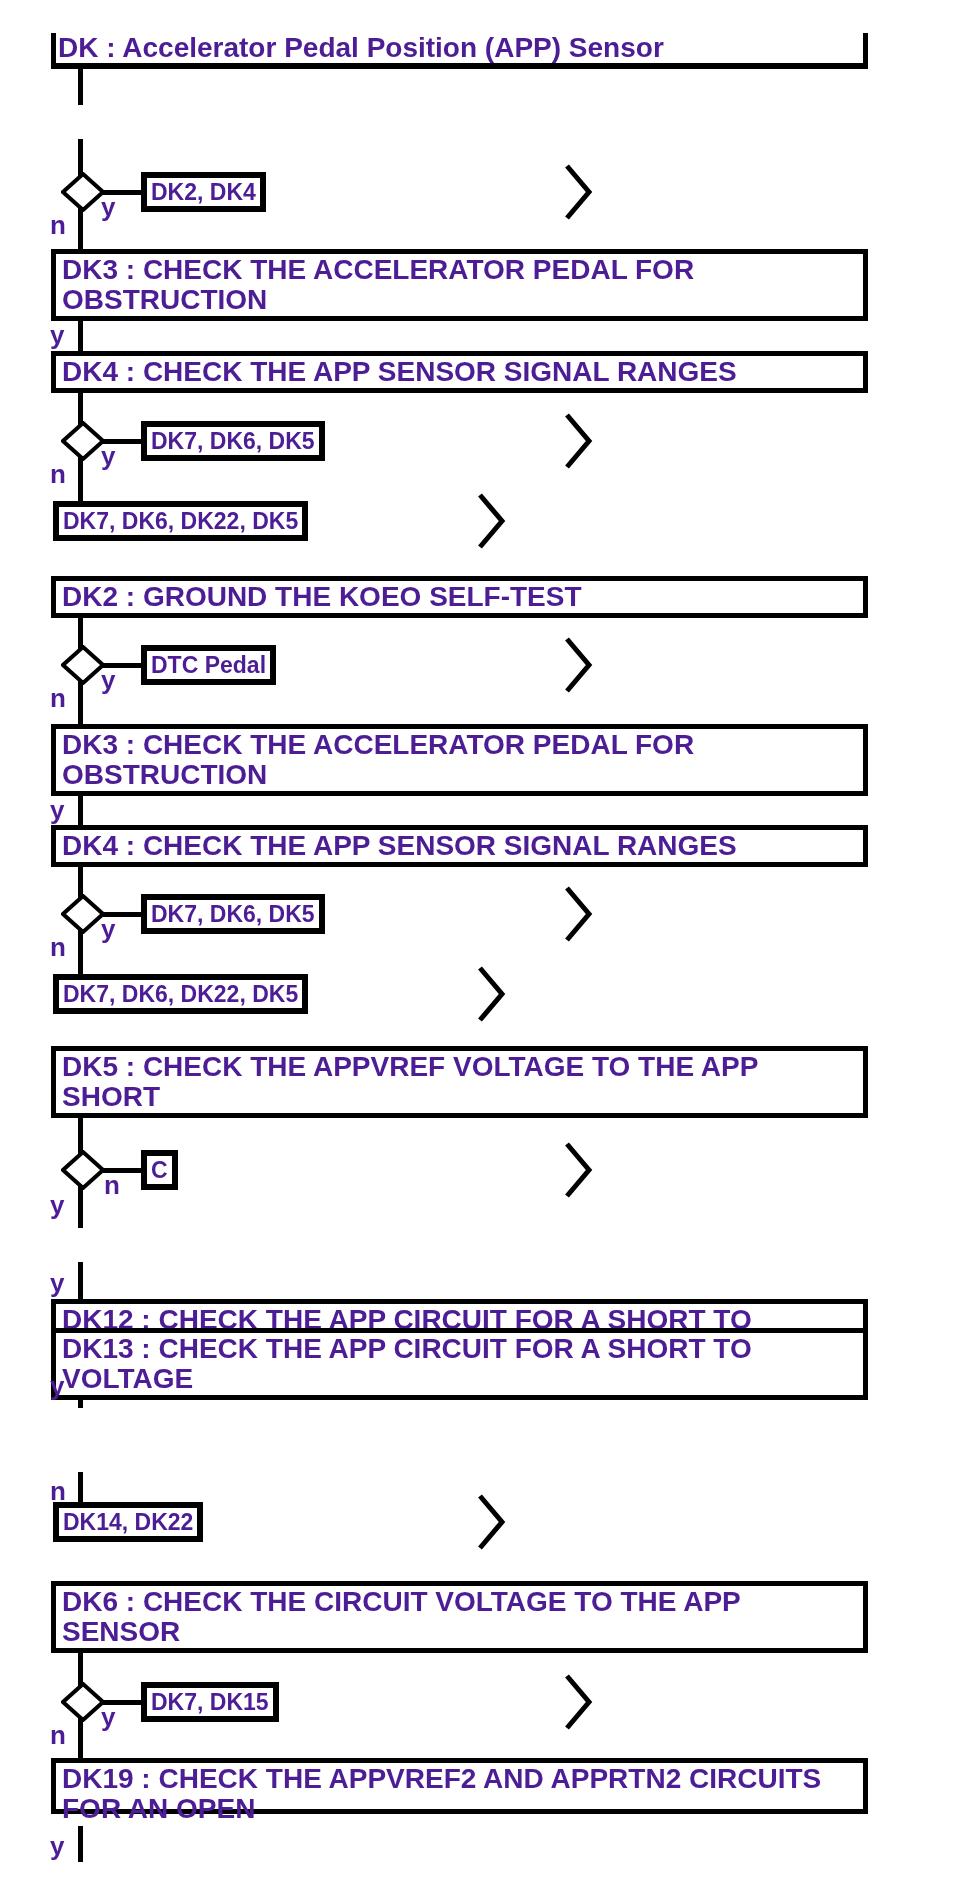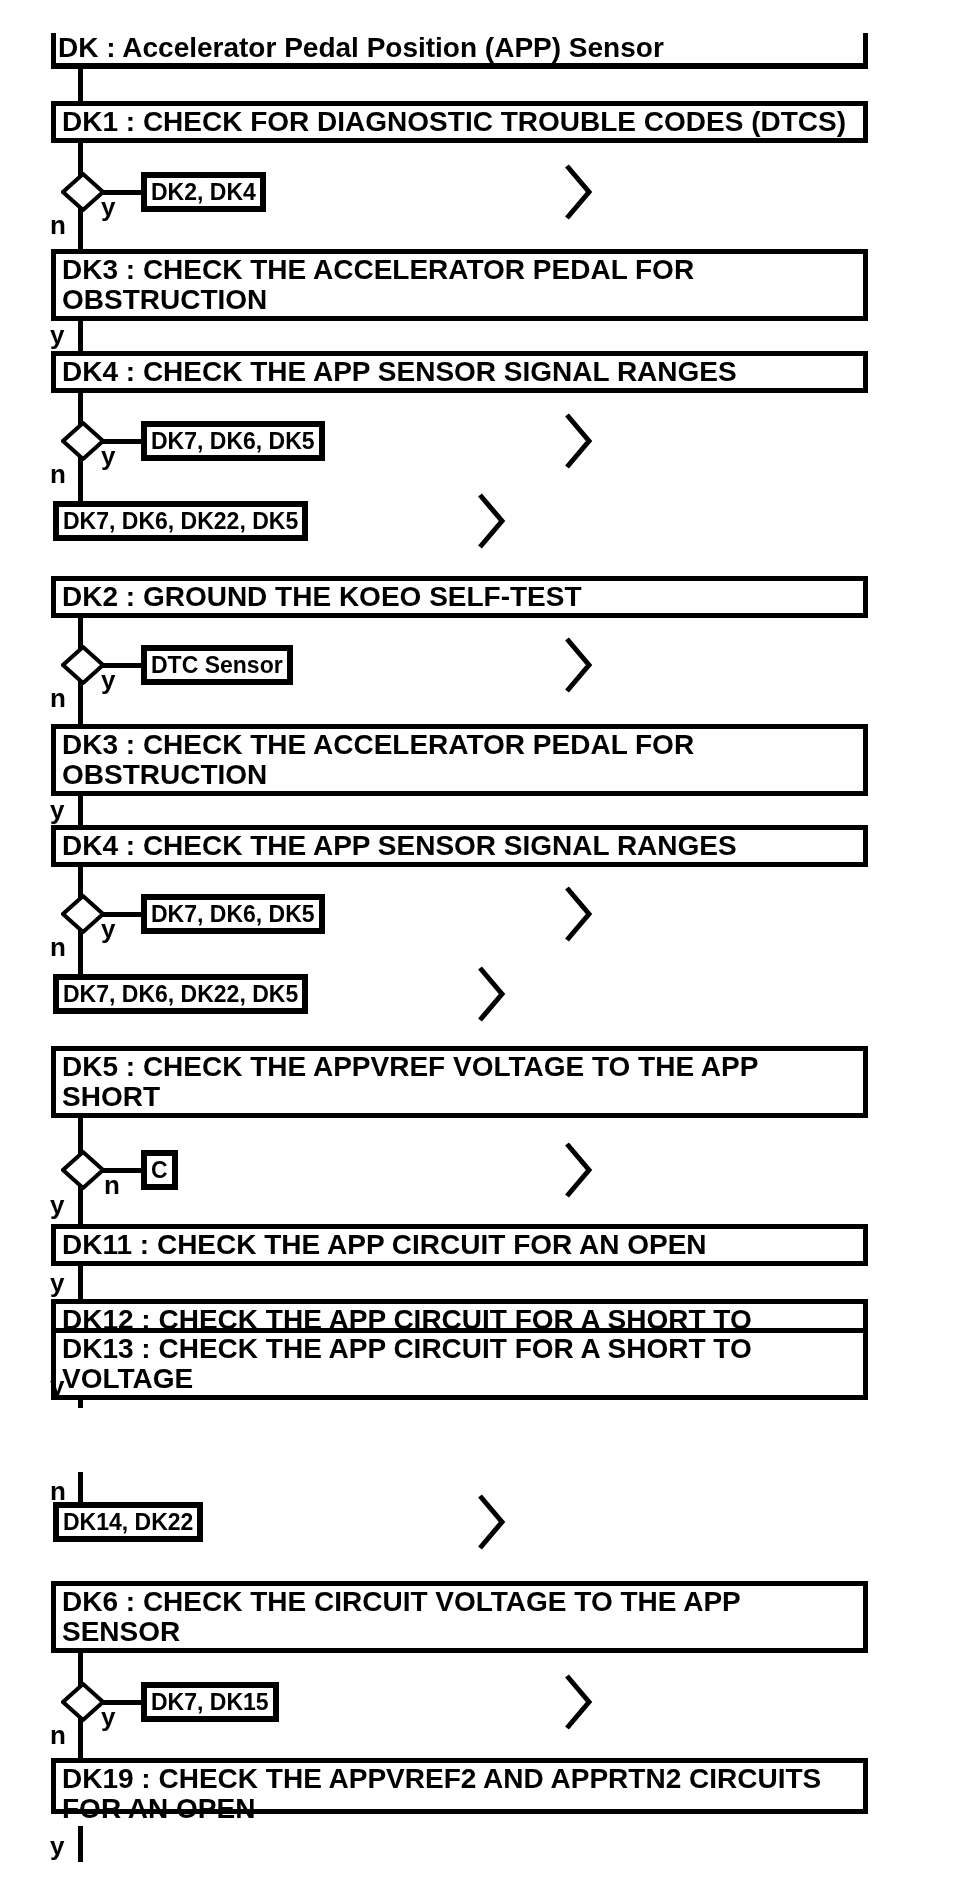--- a/index.html
+++ b/index.html
@@ -1,19 +1,19 @@
 <!DOCTYPE html>
 <html><head>
 <meta charset="utf-8">
 <style>
   html,body{margin:0;padding:0;background:#ffffff;}
   .stage{
     position:relative;width:960px;height:1900px;background:#ffffff;
     font-family:"Liberation Sans","DejaVu Sans",sans-serif;
-    font-weight:bold;color:#000000;overflow:hidden;
+    font-weight:bold;color:#4c1d95;overflow:hidden;
   }
   .vline{position:absolute;left:78px;width:5px;background:#000;}
   .hline{position:absolute;height:5px;background:#000;}
   .box{
     position:absolute;left:51px;width:817px;box-sizing:border-box;
     border:5px solid #000;background:#fff;
     font-size:28px;line-height:30px;padding:1px 4px 1px 6px;
     white-space:pre-line;
   }
   .sbox{
@@ -58,31 +58,29 @@
   <div class="hline" style="left:98px;top:663px;width:47px"></div>
   <div class="hline" style="left:98px;top:912px;width:47px"></div>
   <div class="hline" style="left:98px;top:1168px;width:47px"></div>
   <div class="hline" style="left:98px;top:1700px;width:47px"></div>
 
   <div class="bar" style="left:51px;top:33px;width:5px;height:35px"></div>
   <div class="bar" style="left:863px;top:33px;width:5px;height:35px"></div>
   <div class="bar" style="left:51px;top:63px;width:817px;height:6px"></div>
   <div class="title">DK : Accelerator Pedal Position (APP) Sensor</div>
 
-  <div class="box" style="top:101px;height:42px">DK1 : CHECK FOR DIAGNOSTIC TROUBLE CODES (DTCS)</div>
   <div class="box" style="top:249px;height:72px">DK3 : CHECK THE ACCELERATOR PEDAL FOR
 OBSTRUCTION</div>
   <div class="box" style="top:351px;height:42px">DK4 : CHECK THE APP SENSOR SIGNAL RANGES</div>
   <div class="box" style="top:576px;height:42px">DK2 : GROUND THE KOEO SELF-TEST</div>
   <div class="box" style="top:724px;height:72px">DK3 : CHECK THE ACCELERATOR PEDAL FOR
 OBSTRUCTION</div>
   <div class="box" style="top:825px;height:42px">DK4 : CHECK THE APP SENSOR SIGNAL RANGES</div>
   <div class="box" style="top:1046px;height:72px">DK5 : CHECK THE APPVREF VOLTAGE TO THE APP
 SHORT</div>
-  <div class="box" style="top:1224px;height:42px">DK11 : CHECK THE APP CIRCUIT FOR AN OPEN</div>
   <div class="box" style="top:1299px;height:72px">DK12 : CHECK THE APP CIRCUIT FOR A SHORT TO
 GROUND</div>
   <div class="box" style="top:1328px;height:72px">DK13 : CHECK THE APP CIRCUIT FOR A SHORT TO
 VOLTAGE</div>
   <div class="box" style="top:1581px;height:72px">DK6 : CHECK THE CIRCUIT VOLTAGE TO THE APP
 SENSOR</div>
   <div class="box" style="top:1758px;height:56px">DK19 : CHECK THE APPVREF2 AND APPRTN2 CIRCUITS
 FOR AN OPEN</div>
 
   <svg class="diamond" style="left:61px;top:172px" viewBox="0 0 44 40">
@@ -100,21 +98,21 @@
   <svg class="diamond" style="left:61px;top:1150px" viewBox="0 0 44 40">
       <polygon points="22,2 42,20 22,38 2,20" fill="#fff" stroke="#000" stroke-width="4"></polygon>
     </svg>
   <svg class="diamond" style="left:61px;top:1682px" viewBox="0 0 44 40">
       <polygon points="22,2 42,20 22,38 2,20" fill="#fff" stroke="#000" stroke-width="4"></polygon>
     </svg>
 
   <div class="sbox" style="left:141px;top:172px">DK2, DK4</div>
   <div class="sbox" style="left:141px;top:421px">DK7, DK6, DK5</div>
   <div class="sbox" style="left:53px;top:501px">DK7, DK6, DK22, DK5</div>
-  <div class="sbox" style="left:141px;top:645px">DTC Sensor</div>
+  <div class="sbox" style="left:141px;top:645px">DTC Pedal</div>
   <div class="sbox" style="left:141px;top:894px">DK7, DK6, DK5</div>
   <div class="sbox" style="left:53px;top:974px">DK7, DK6, DK22, DK5</div>
   <div class="sbox" style="left:141px;top:1150px">C</div>
   <div class="sbox" style="left:53px;top:1502px">DK14, DK22</div>
   <div class="sbox" style="left:141px;top:1682px">DK7, DK15</div>
 
   <svg class="chev" style="left:563px;top:163px" viewBox="0 0 30 58">
       <polyline points="4,3 26,29 4,55" fill="none" stroke="#000" stroke-width="5"></polyline>
     </svg>
   <svg class="chev" style="left:563px;top:412px" viewBox="0 0 30 58">

